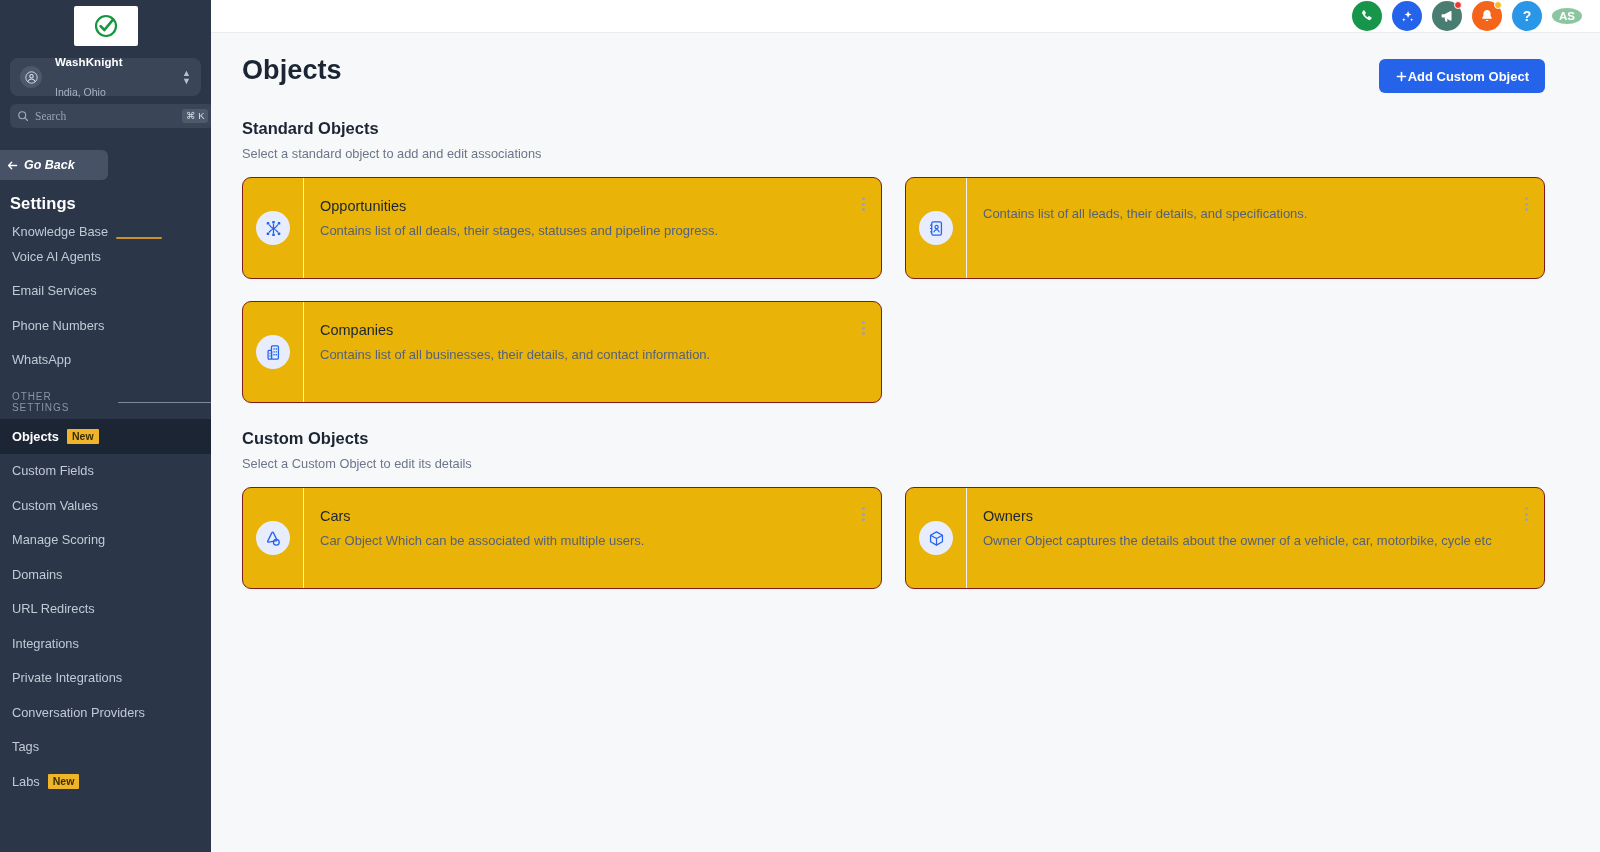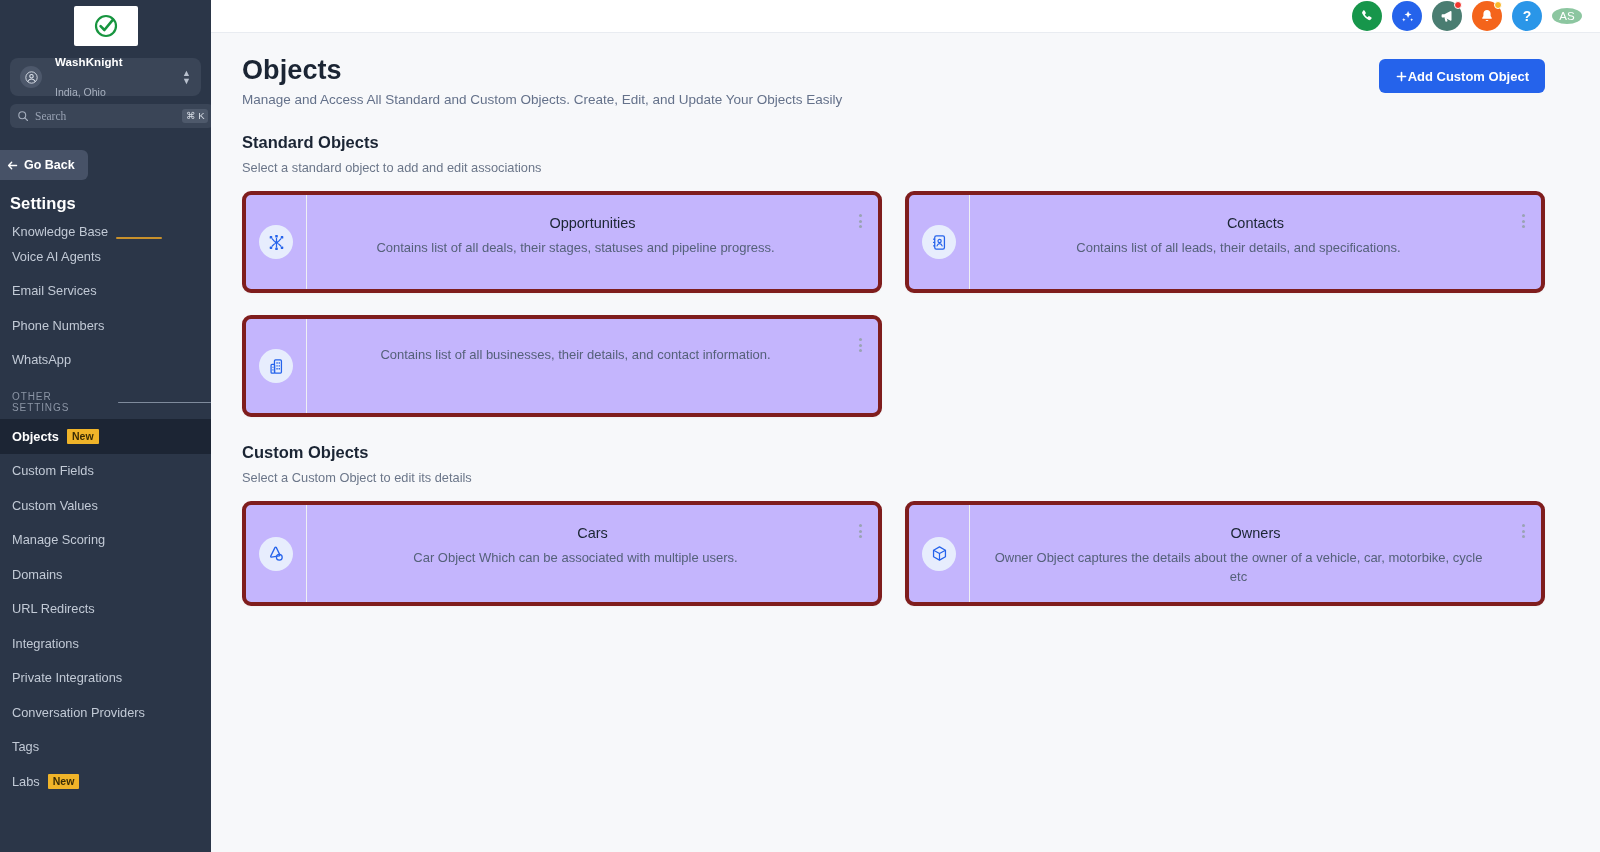--- a/index.html
+++ b/index.html
@@ -55,26 +55,26 @@
   }
   .search-box input::placeholder { color: #98a2b3; }
   .kbd {
     background: #4e596b; color: #d7dde6; font-size: 9.5px;
     border-radius: 3px; padding: 2px 4px; line-height: 1; white-space: nowrap;
     font-family: "Liberation Sans", sans-serif;
   }
 
   .goback {
     margin-top: 22px;
-    width: 88px; height: 30px;
+    width: 108px; height: 30px;
     background: #475267;
     border-radius: 0 6px 6px 0;
     display: flex; align-items: center; gap: 5px;
     padding-left: 6px;
-    color: #ffffff; font-size: 12.5px; font-weight: bold;
+    color: #ffffff; font-size: 12.5px; font-weight: bold; font-style: italic;
   }
 
   .settings-title {
     color: #ffffff; font-size: 16.5px; font-weight: bold;
     padding: 14px 0 0 10px; letter-spacing: .1px;
   }
 
   .nav-scroll { margin-top: 4px; }
   .nav-item {
     height: 34.5px; display: flex; align-items: center;
@@ -109,21 +109,21 @@
     width: 30px; height: 30px; border-radius: 50%;
     display: flex; align-items: center; justify-content: center;
     position: relative; color: #fff;
   }
   .tb-dot {
     position: absolute; top: 0px; right: 0px;
     width: 8px; height: 8px; border-radius: 50%; border: 1.5px solid #fff;
   }
   .tb-avatar {
     width: 30px; height: 16px; border-radius: 50%; background: #8cc6a0;
-    color: #ffffff; font-size: 11.5px; font-weight: normal;
+    color: #ffffff; font-size: 11.5px; font-weight: bold;
     display: flex; align-items: center; justify-content: center;
   }
 
   .content { flex: 1; overflow: hidden; padding: 22px 55px 0 31px; background: #f7f8fa; }
 
   .page-head { display: flex; align-items: flex-start; justify-content: space-between; }
   .page-title { font-size: 27px; font-weight: bold; color: #1b2534; letter-spacing: .1px; }
   .page-sub { font-size: 13.5px; color: #64718a; margin-top: 6px; }
   .primary-btn {
     background: #2563eb; color: #fff; border: none; border-radius: 6px;
@@ -131,24 +131,23 @@
     display: flex; align-items: center; gap: 0; cursor: pointer;
     font-family: inherit; margin-top: 4px; white-space: nowrap;
   }
 
   .sec-title { font-size: 16.5px; font-weight: bold; color: #1b2534; margin-top: 26px; }
   .sec-sub { font-size: 12.8px; color: #6b7689; margin-top: 8px; }
 
   .grid { display: grid; grid-template-columns: 1fr 1fr; gap: 22px 23px; margin-top: 16px; }
 
   .card {
-    background: #c4b5fd; border: 4px solid #7f1d1d; border-radius: 9px;
+    background: #eab308; border: 1px solid #7f1d1d; border-radius: 9px;
     min-height: 102px; display: flex; overflow: hidden;
     box-shadow: 0 1px 2px rgba(16,24,40,.03);
-    text-align: center;
   }
   .card-iconcol {
     width: 61px; flex: 0 0 61px;
     border-right: 1px solid #eef0f4;
     display: flex; align-items: center; justify-content: center;
   }
   .ico-circle {
     width: 34px; height: 34px; border-radius: 50%;
     background: #e7edfd; display: flex; align-items: center; justify-content: center;
   }
@@ -316,21 +315,20 @@
       </div>
 
       <div class="tb-avatar">AS</div>
     </header>
 
     <main class="content">
 
       <div class="page-head">
         <div>
           <div class="page-title">Objects</div>
-          <div class="page-sub">Manage and Access All Standard and Custom Objects. Create, Edit, and Update Your Objects Easily</div>
         </div>
         <button class="primary-btn">
           <svg width="13" height="13" viewBox="0 0 16 16">
             <path d="M8 3v10M3 8h10" stroke="#ffffff" stroke-width="2" stroke-linecap="round"></path>
           </svg>
           <span>Add Custom Object</span>
         </button>
       </div>
 
       <div class="sec-title">Standard Objects</div>
@@ -375,21 +373,20 @@
                 <rect x="4.4" y="2.2" width="11.4" height="15.6" rx="1.8" fill="none" stroke="#2563eb" stroke-width="1.5"></rect>
                 <rect x="2.3" y="5.3" width="2.6" height="1.5" rx=".7" fill="#2563eb"></rect>
                 <rect x="2.3" y="9.2" width="2.6" height="1.5" rx=".7" fill="#2563eb"></rect>
                 <rect x="2.3" y="13.1" width="2.6" height="1.5" rx=".7" fill="#2563eb"></rect>
                 <circle cx="10.1" cy="8.2" r="1.9" fill="none" stroke="#2563eb" stroke-width="1.4"></circle>
                 <path d="M7.1 14c.5-1.7 1.7-2.6 3-2.6s2.5.9 3 2.6" fill="none" stroke="#2563eb" stroke-width="1.4" stroke-linecap="round"></path>
               </svg>
             </div>
           </div>
           <div class="card-body">
-            <div class="card-title">Contacts</div>
             <div class="card-desc">Contains list of all leads, their details, and specifications.</div>
             <div class="kebab">
                 <i></i>
                 <i></i>
                 <i></i>
               </div>
           </div>
         </div>
 
         <div class="card">
@@ -405,20 +402,21 @@
                   <rect x="12.4" y="8.4" width="1.7" height="1.7" rx=".4"></rect>
                   <rect x="9.8" y="11.8" width="1.7" height="1.7" rx=".4"></rect>
                   <rect x="12.4" y="11.8" width="1.7" height="1.7" rx=".4"></rect>
                   <rect x="5.1" y="10.2" width="1.4" height="1.4" rx=".35"></rect>
                   <rect x="5.1" y="13.3" width="1.4" height="1.4" rx=".35"></rect>
                 </g>
               </svg>
             </div>
           </div>
           <div class="card-body">
+            <div class="card-title">Companies</div>
             <div class="card-desc">Contains list of all businesses, their details, and contact information.</div>
             <div class="kebab">
                 <i></i>
                 <i></i>
                 <i></i>
               </div>
           </div>
         </div>
       </div>
 

